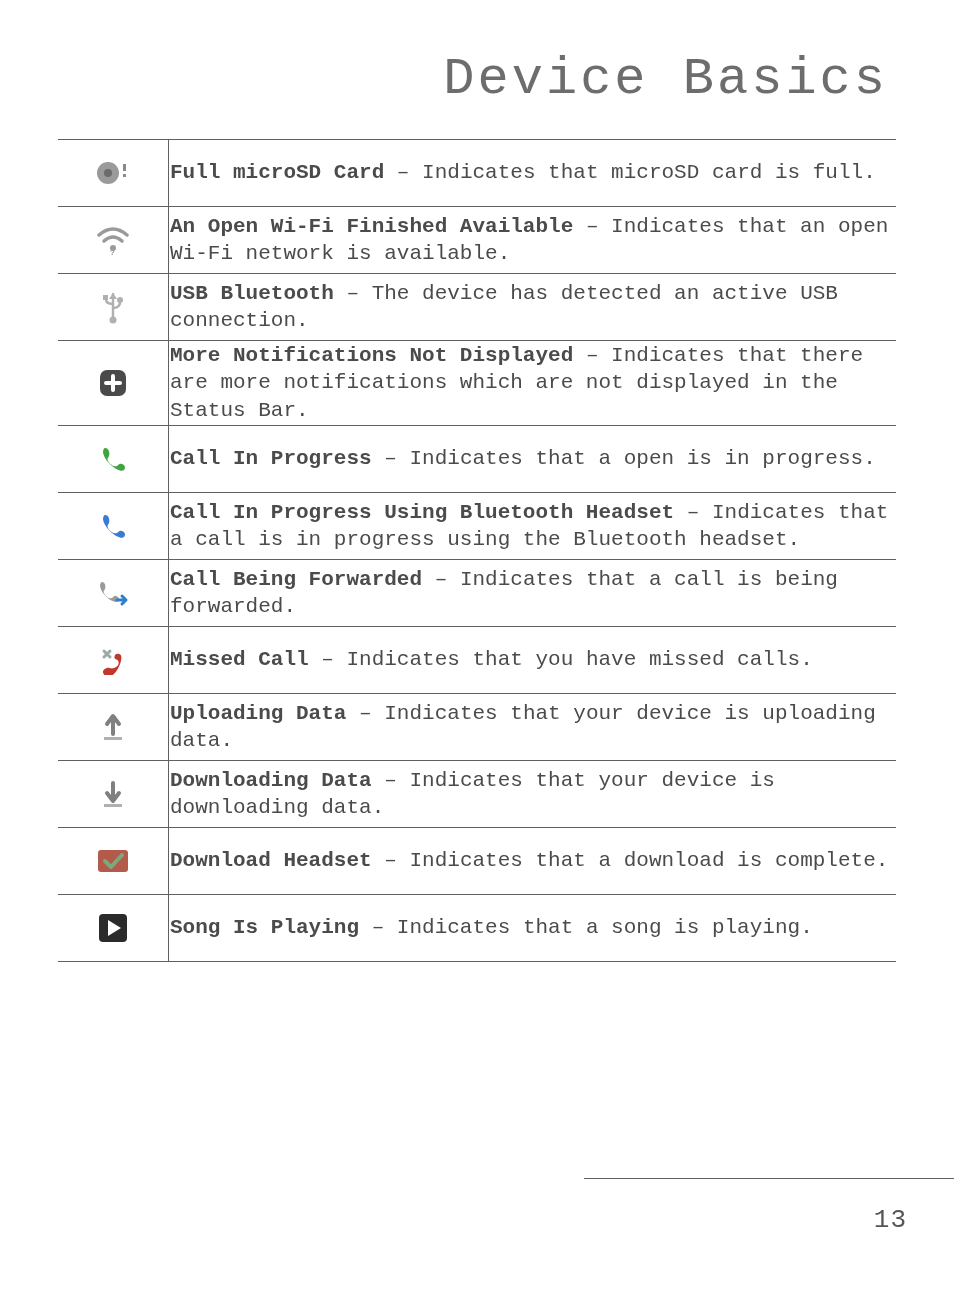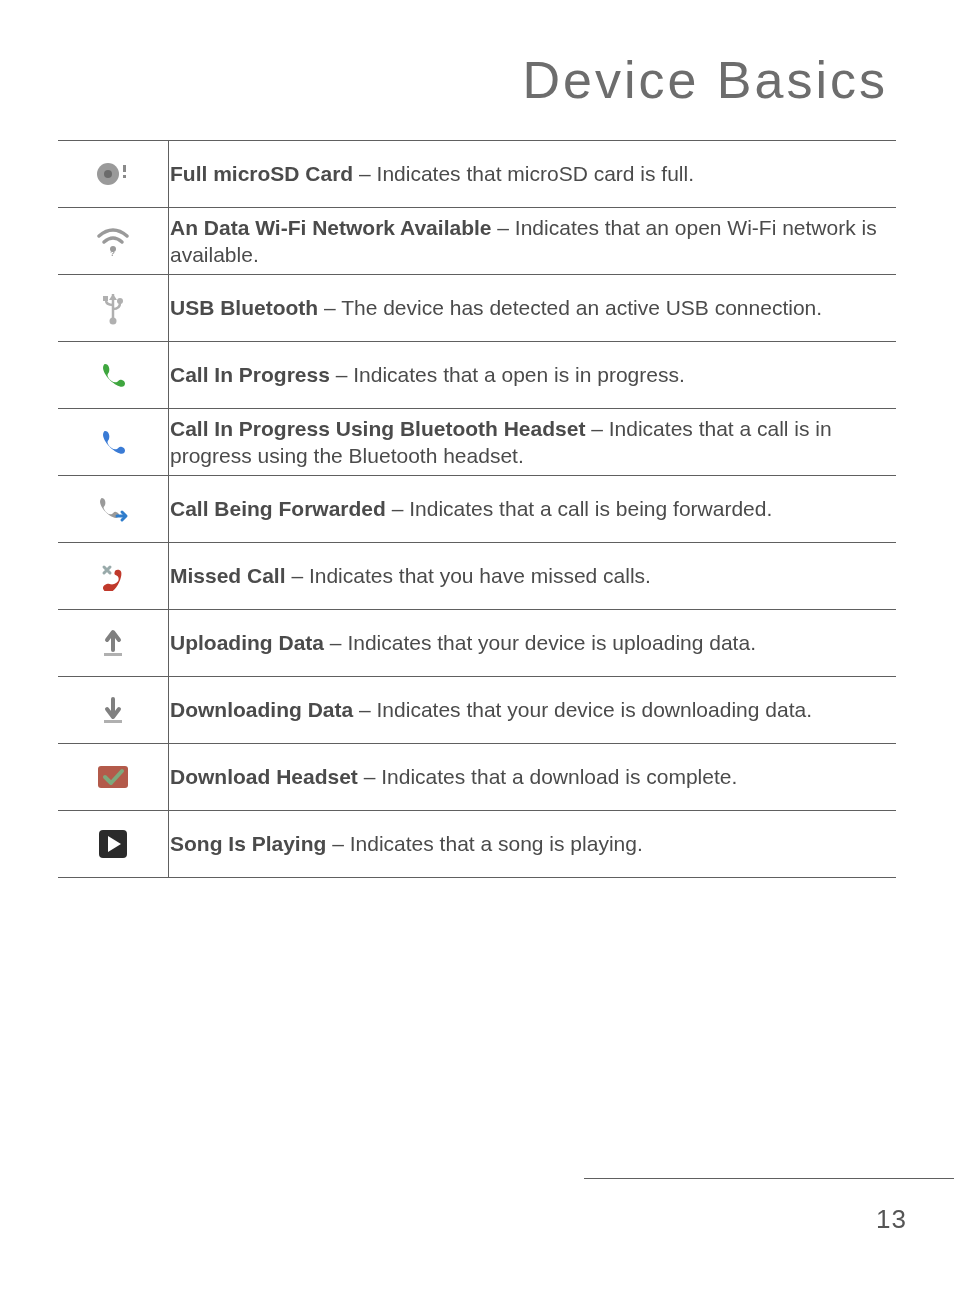--- a/index.html
+++ b/index.html
@@ -11,20 +11,21 @@
     font-family: "Frutiger", "Myriad Pro", "Segoe UI", "Helvetica Neue", Arial, sans-serif;
     color: #4a4a4a;
     position: relative;
   }
   .page {
     box-sizing: border-box;
     width: 954px;
     height: 1291px;
     padding: 50px 58px 0 58px;
     position: relative;
+    font-family: Liberation Mono, monospace;
   }
   .title {
     font-size: 52px;
     font-weight: 300;
     letter-spacing: 3px;
     text-align: right;
     color: #6d6d6d;
     margin: 0 0 30px 0;
     padding-right: 8px;
   }
@@ -118,21 +119,21 @@
           <span class="ic">
             <svg width="34" height="30" viewBox="0 0 34 30">
               <path d="M3 10 Q17 -2 31 10" stroke="#9a9a9a" stroke-width="3.5" fill="none" stroke-linecap="round"></path>
               <path d="M8 16 Q17 8 26 16" stroke="#9a9a9a" stroke-width="3.5" fill="none" stroke-linecap="round"></path>
               <circle cx="17" cy="23" r="3" fill="#9a9a9a"></circle>
               <text x="14" y="30" font-size="8" fill="#9a9a9a" font-weight="bold">?</text>
             </svg>
           </span>
         </td>
         <td class="desc-cell">
-          <span class="bold">An Data Wi-Fi Network Available</span>
+          <span class="bold">An Open Wi-Fi Finished Available</span>
           <span> – </span>
           <span>Indicates that an open Wi-Fi network is available.</span>
         </td>
       </tr>
 
       <tr>
         <td class="icon-cell">
           <span class="ic">
             <svg width="26" height="34" viewBox="0 0 26 34">
               <path d="M13 3 L13 28" stroke="#b0b0b0" stroke-width="2.5" fill="none"></path>
@@ -146,20 +147,35 @@
           </span>
         </td>
         <td class="desc-cell">
           <span class="bold">USB Bluetooth</span>
           <span> – </span>
           <span>The device has detected an active USB connection.</span>
         </td>
       </tr>
 
 
+      <tr>
+        <td class="icon-cell">
+          <span class="ic">
+            <svg width="34" height="34" viewBox="0 0 34 34">
+              <rect x="4" y="4" width="26" height="26" rx="7" fill="#4a4a4a"></rect>
+              <path d="M17 10 L17 24 M10 17 L24 17" stroke="#ffffff" stroke-width="4" stroke-linecap="round"></path>
+            </svg>
+          </span>
+        </td>
+        <td class="desc-cell">
+          <span class="bold">More Notifications Not Displayed</span>
+          <span> – </span>
+          <span>Indicates that there are more notifications which are not displayed in the Status Bar.</span>
+        </td>
+      </tr>
 
       <tr>
         <td class="icon-cell">
           <span class="ic">
             <svg width="30" height="30" viewBox="0 0 30 30">
               <path d="M7 4 C 11 4 12 9 11 12 C 10 14 9 14 10 17 C 12 21 16 23 19 22 C 21 21 21 19 24 20 C 27 21 28 24 26 26 C 22 30 6 18 5 8 C 5 6 6 4 7 4 Z" fill="#3fa63f"></path>
             </svg>
           </span>
         </td>
         <td class="desc-cell">

